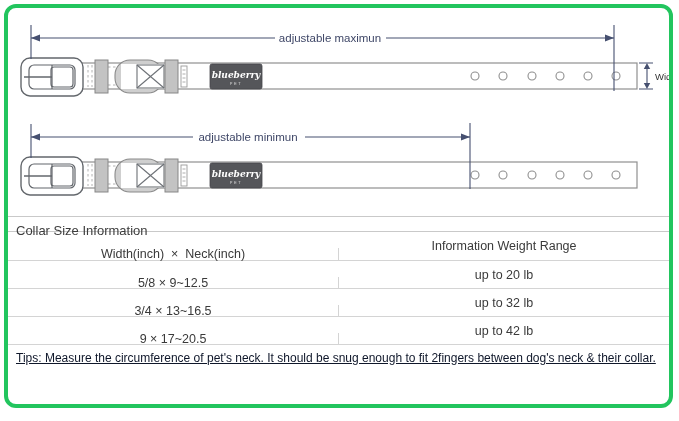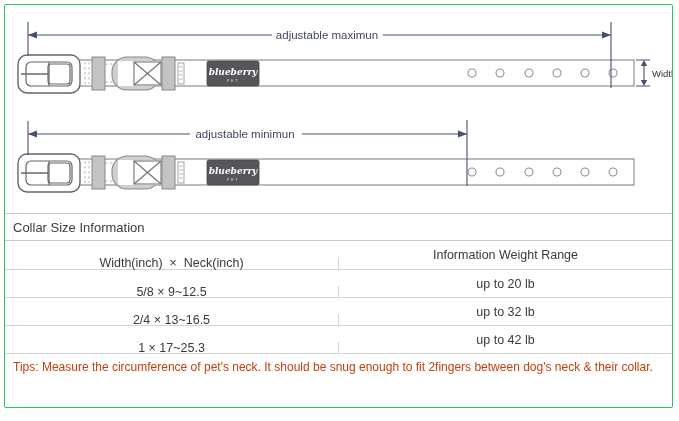--- a/index.html
+++ b/index.html
@@ -5,43 +5,44 @@
   * { box-sizing: border-box; }
   html, body { margin: 0; padding: 0; }
   body {
     width: 679px; height: 421px; background: #ffffff;
     font-family: "Liberation Sans", sans-serif;
     position: relative;
   }
   .frame {
     position: absolute; left: 4px; top: 4px;
     width: 669px; height: 404px;
-    border: 1px solid #22c55e; border-radius: 2px;
+    border: 4px solid #22c55e; border-radius: 12px;
     background: #fff;
     overflow: hidden;
   }
   .diagram { height: 208px; }
   .diagram svg { display: block; }
   .section-title {
-    height: 28px; line-height: 28px;
+    height: 16px; line-height: 28px;
     border-top: 1px solid #c9c9c9; border-bottom: 1px solid #c9c9c9;
     padding-left: 8px;
     font-size: 13px; color: #3c3c3c;
   }
   .trow { display: flex; height: 28px; border-bottom: 1px solid #d4d4d4; }
   .trow.thead { height: 29px; }
   .cell {
     flex: 1; display: flex; align-items: center; justify-content: center;
     font-size: 12.5px; color: #3a3a3a;
   }
   .cell.first { border-right: 1px solid #d4d4d4; margin-top: 16px; }
   .tips {
     height: 25px; display: flex; align-items: center;
-    padding-left: 8px; font-size: 12px; color: #c2410c;
+    padding-left: 8px; font-size: 12px; color: #0f172a;
     white-space: nowrap;
+    text-decoration: underline;
   }
   
   .strap-line { fill: #ffffff; stroke: #909090; stroke-width: 1.2; }
   .hole { fill: #ffffff; stroke: #8f8f8f; stroke-width: 1.1; }
   .hw-stroke { fill: #ffffff; stroke: #63676c; stroke-width: 1.4; }
   .keeper { fill: #c3c3c3; stroke: #878787; stroke-width: 1; }
   .dimline { stroke: #465070; stroke-width: 1.1; fill: none; }
   .dimhead { fill: #465070; stroke: none; }
   .dimtext { fill: #3f4767; font-size: 11.5px; }
   .widthtext { fill: #333333; font-size: 9.5px; }
@@ -150,23 +151,23 @@
   <div class="trow thead">
     <div class="cell first">Width(inch)&nbsp; ×&nbsp; Neck(inch)</div>
     <div class="cell">Information Weight Range</div>
   </div>
 
   <div class="trow">
     <div class="cell first">5/8 × 9~12.5</div>
     <div class="cell">up to 20 lb</div>
   </div>
   <div class="trow">
-    <div class="cell first">2/4 × 13~16.5</div>
+    <div class="cell first">3/4 × 13~16.5</div>
     <div class="cell">up to 32 lb</div>
   </div>
   <div class="trow">
-    <div class="cell first">1 × 17~25.3</div>
+    <div class="cell first">9 × 17~20.5</div>
     <div class="cell">up to 42 lb</div>
   </div>
 
   <div class="tips">Tips: Measure the circumference of pet's neck. It should be snug enough to fit 2fingers between dog's neck &amp; their collar.</div>
 
 </div>
 
 </body></html>

